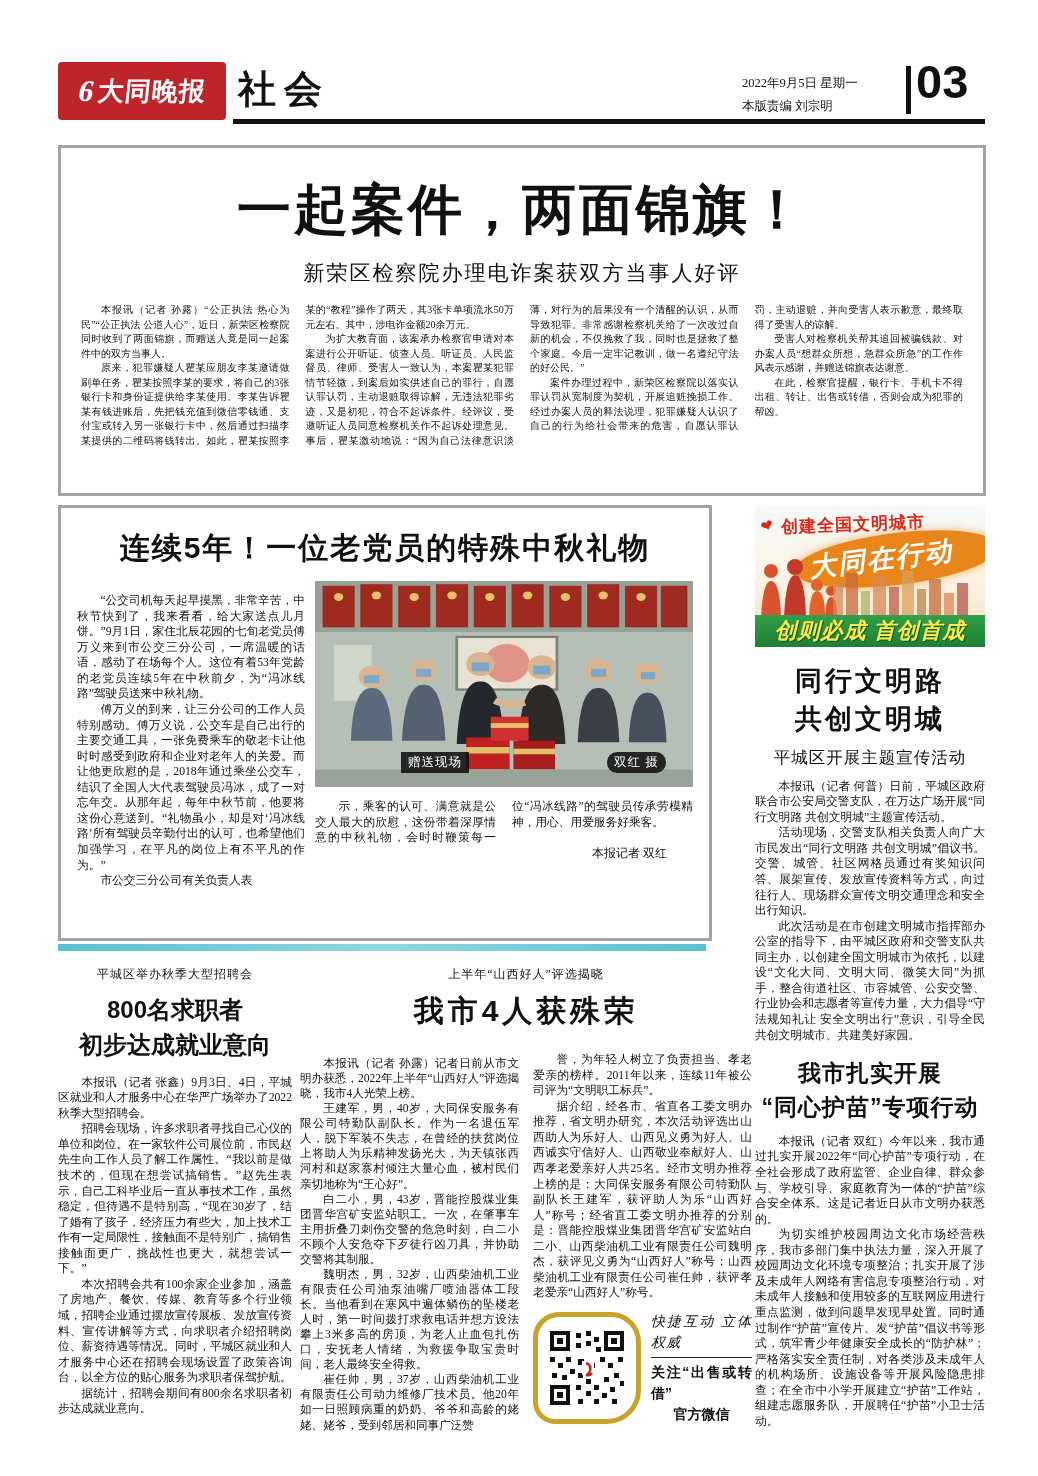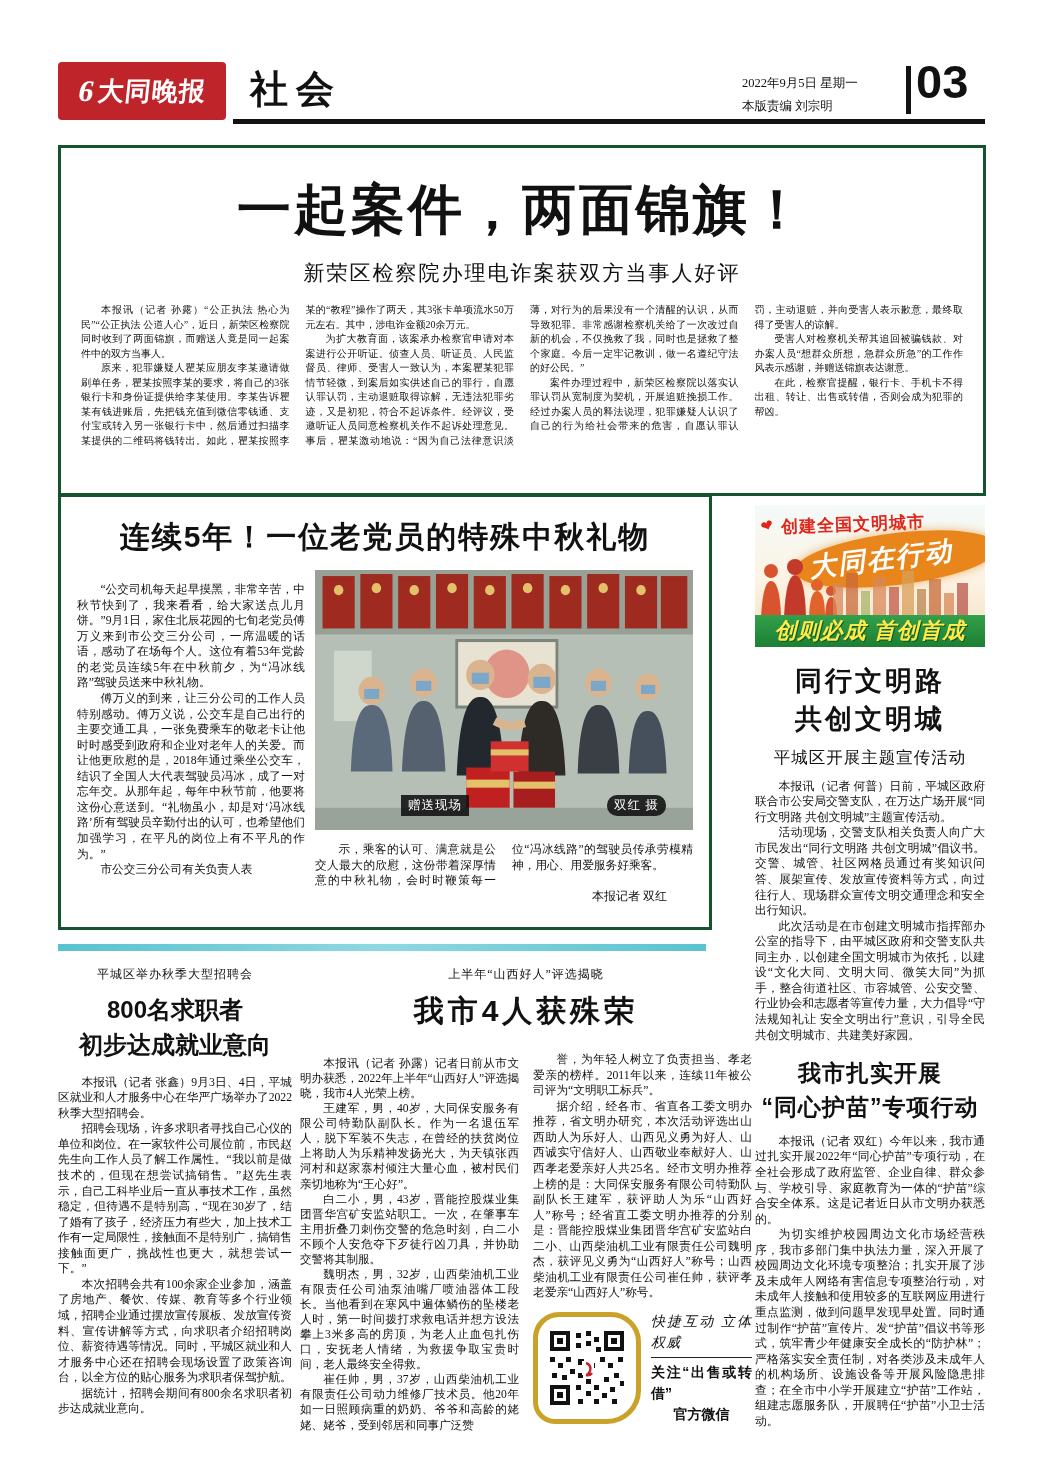--- a/index.html
+++ b/index.html
@@ -3,43 +3,43 @@
 <meta charset="utf-8">
 <style>
   html,body{margin:0;padding:0;background:#e9e9e9;}
   #page{position:relative;width:1038px;height:1476px;background:#ffffff;margin:0 auto;overflow:hidden;
         font-family:"Liberation Serif",serif;color:#111;}
   
   .logo{position:absolute;left:58px;top:62px;width:168px;height:58px;background:#c0242b;border-radius:4px;
         display:flex;align-items:center;justify-content:center;gap:4px;}
   .logo .flame{color:#fff;font-size:30px;font-weight:bold;transform:skewX(-12deg);font-family:"Liberation Serif",serif;}
   .logo .paper-name{color:#fff;font-size:26px;font-weight:bold;letter-spacing:1px;transform:skewX(-6deg);}
-  .section-title{position:absolute;left:250px;top:64px;font-size:38px;font-weight:bold;letter-spacing:8px;
+  .section-title{position:absolute;left:238px;top:64px;font-size:38px;font-weight:bold;letter-spacing:8px;
         font-family:"Liberation Sans",sans-serif;}
   .header-rule{position:absolute;left:233px;top:119px;width:752px;height:5px;background:#121212;}
   .date-block{position:absolute;left:742px;top:72px;width:160px;font-size:12.5px;line-height:1.8;}
   .page-bar{position:absolute;left:906px;top:66px;width:5px;height:48px;background:#121212;}
   .page-num{position:absolute;left:916px;top:54px;font-size:47px;font-weight:bold;font-family:"Liberation Sans",sans-serif;}
   
-  .tealbox{position:absolute;border:3px solid #14532d;background:#fff;}
+  .tealbox{position:absolute;border:3px solid #a3a3a3;background:#fff;}
   #article-fraud{left:58px;top:145px;width:922px;height:345px;}
-  #article-midautumn{left:58px;top:494px;width:648px;height:430px;}
+  #article-midautumn{left:58px;top:505px;width:648px;height:430px;}
   .main-headline{margin-top:26px;text-align:center;font-size:54px;font-weight:bold;letter-spacing:3px;
         font-family:"Liberation Sans",sans-serif;}
   .main-subtitle{margin-top:12px;text-align:center;font-size:21px;letter-spacing:2px;}
   .fraud-body{margin:16px 20px 0 20px;height:202px;overflow:hidden;column-count:4;column-gap:16px;
         font-size:10px;line-height:1.45;text-align:justify;}
   .fraud-body p,.flow p{margin:0;text-indent:2em;}
   
   .ma-title{margin-top:20px;text-align:center;font-size:30px;font-weight:bold;letter-spacing:2px;
         font-family:"Liberation Sans",sans-serif;}
   .ma-content{display:flex;gap:10px;padding:12px 16px 0 16px;}
   .ma-leftcol{width:228px;flex:none;font-size:12px;line-height:1.3;text-align:justify;height:306px;overflow:hidden;}
   .ma-right{flex:1;display:flex;flex-direction:column;}
-  .photo-wrap{position:relative;height:260px;background:#b3bdb4;overflow:hidden;}
+  .photo-wrap{position:relative;height:206px;background:#b3bdb4;overflow:hidden;}
   .caption-chip{position:absolute;bottom:14px;background:rgba(10,10,10,.85);color:#fff;font-size:12.5px;
         padding:2px 7px;letter-spacing:1px;}
   .chip1{left:86px;} .chip2{left:292px;border-radius:10px;}
   .ma-below{margin-top:8px;column-count:2;column-gap:16px;font-size:12px;line-height:1.38;text-align:justify;height:62px;overflow:hidden;}
   .ma-byline{text-align:right;font-size:12px;padding-right:26px;margin-top:-16px;}
   .teal-divider{position:absolute;left:58px;top:944px;width:648px;height:7px;
         background:linear-gradient(90deg,#59c2cf,#8fd8e1,#59c2cf);}
   
   #jobfair{position:absolute;left:58px;top:966px;width:234px;}
   .kicker{text-align:center;font-size:12px;letter-spacing:1px;}

